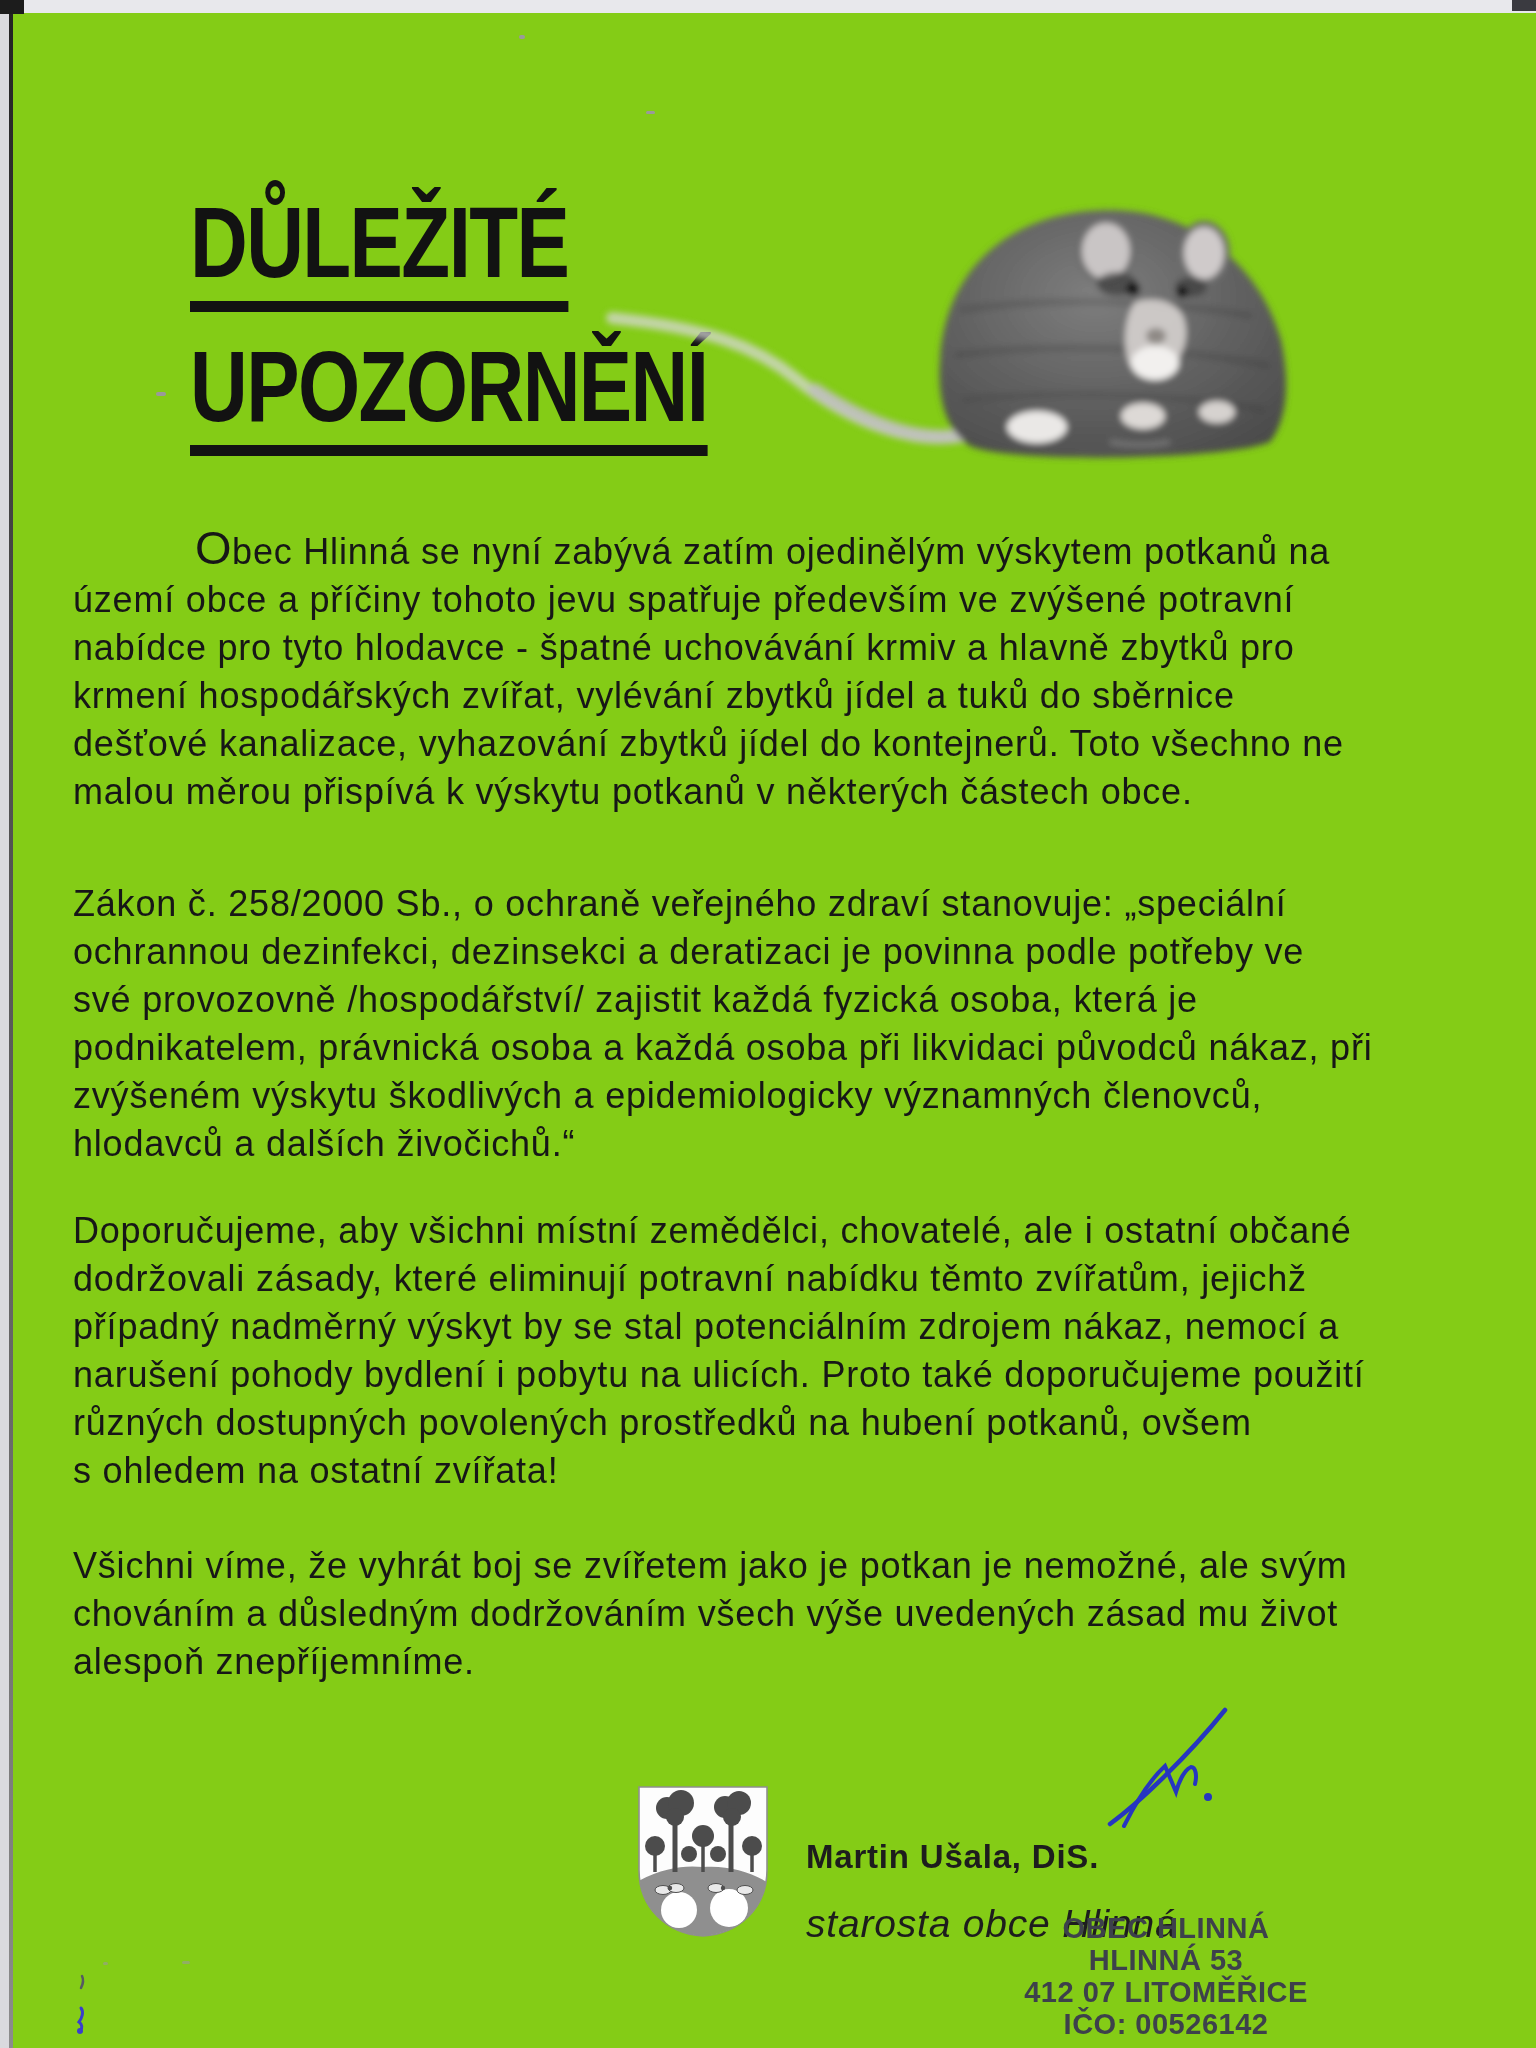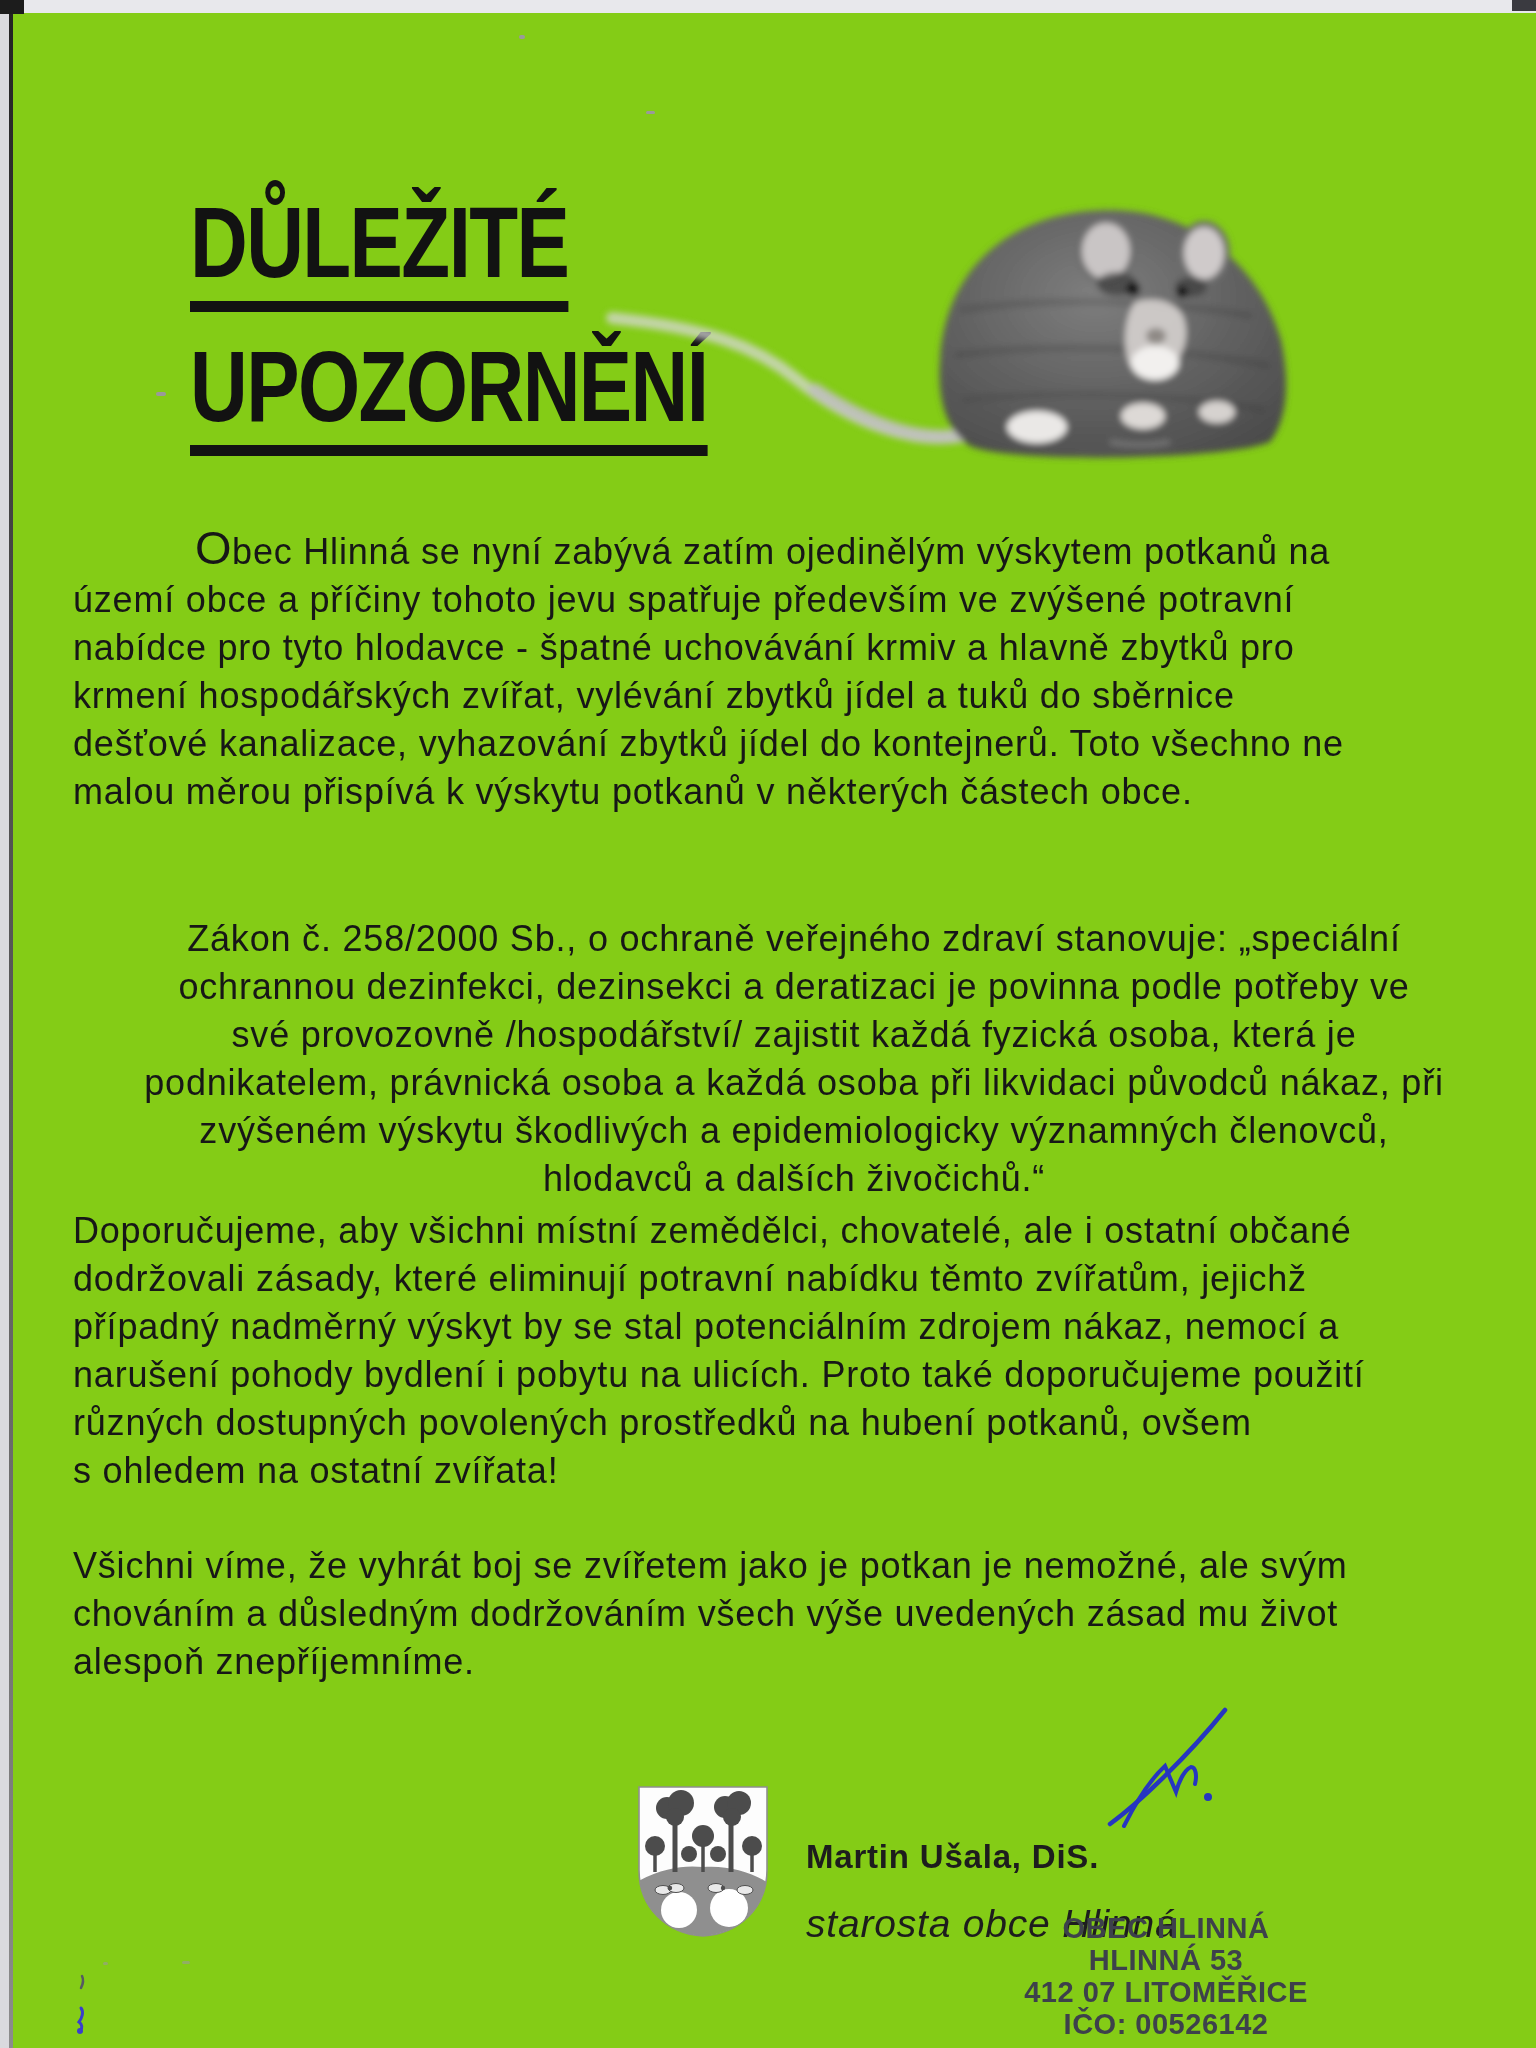--- a/index.html
+++ b/index.html
@@ -32,21 +32,21 @@
   }
   .title-line+.title-line{display:block;}
 
   
   .para{
     position:absolute;left:73px;width:1442px;margin:0;
     font-size:36px;line-height:48px;letter-spacing:0.8px;color:#171717;
   }
   .para-text{white-space:pre-line;}
   .p1{top:524px;text-indent:122px;}
-  .p2{top:915px;text-align:center;}
+  .p2{top:880px;}
   .p3{top:1207px;}
   .p4{top:1542px;}
   .dropcap{font-size:47px;line-height:1;letter-spacing:0.5px;}
 
   
   .rat{position:absolute;left:590px;top:150px;width:710px;height:330px;}
 
   
   .coat{position:absolute;left:633px;top:1784px;width:140px;height:155px;}
   .sig-name{position:absolute;left:806px;top:1838px;font-size:33px;letter-spacing:0.8px;color:#1d1d1d;white-space:nowrap;font-weight:bold;}

